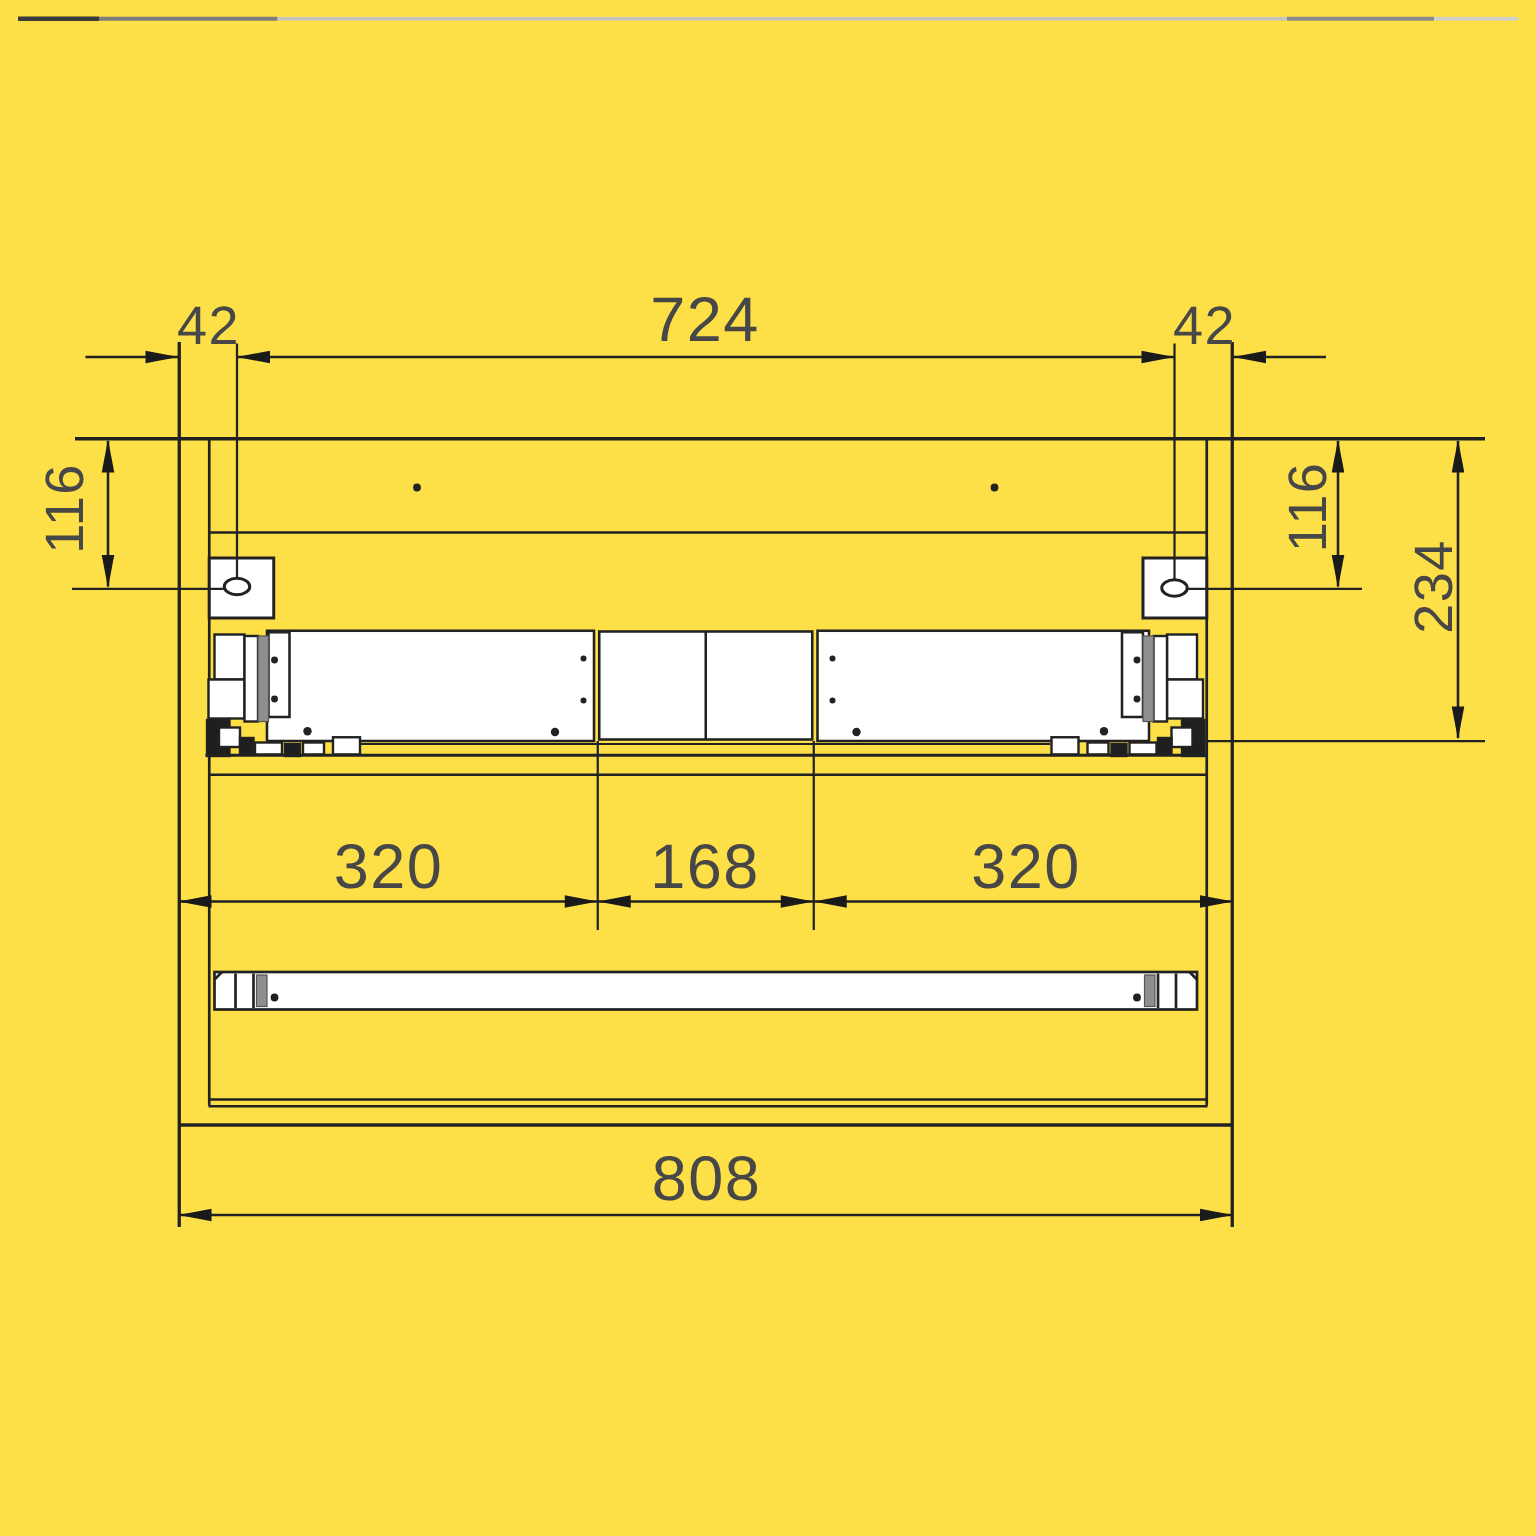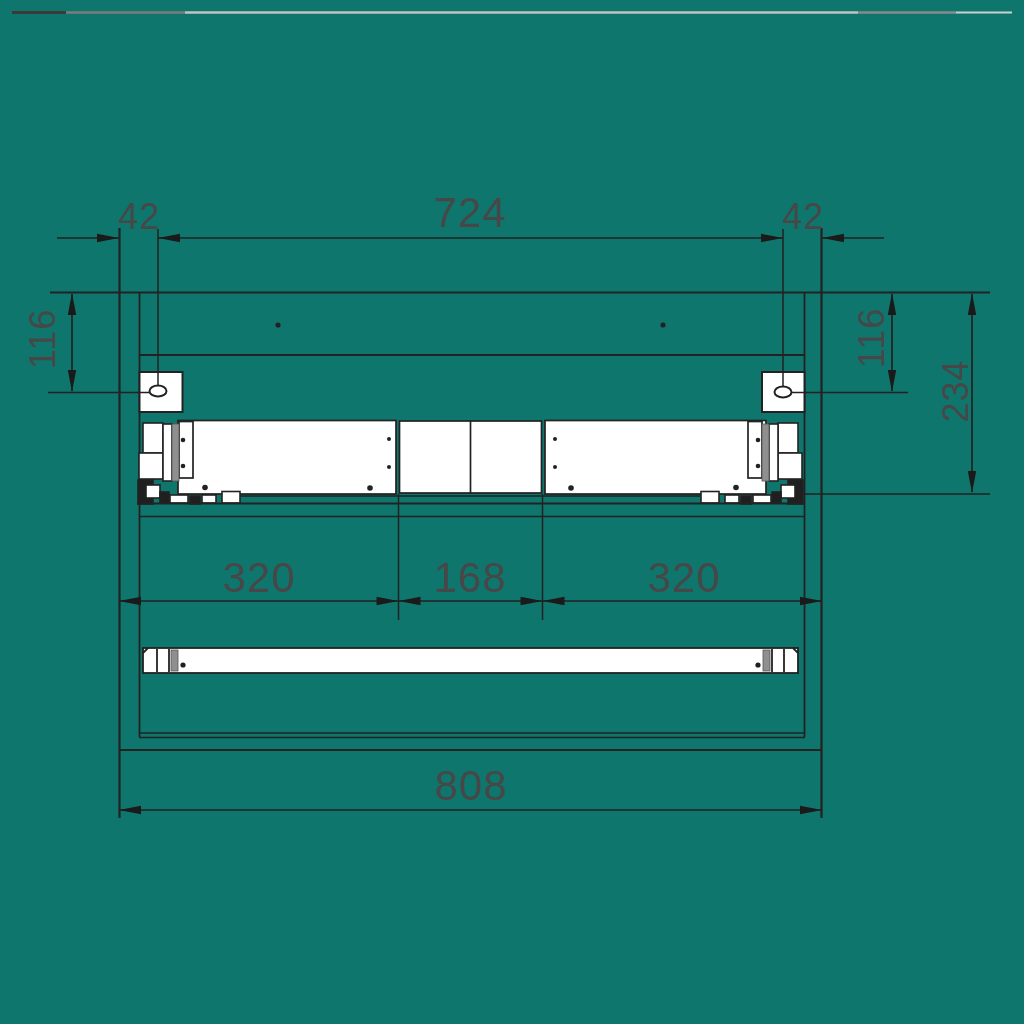--- a/index.html
+++ b/index.html
@@ -4,21 +4,21 @@
 <style>
   html, body {
     margin: 0;
     padding: 0;
     background: #ffffff;
   }
   #stage {
     position: relative;
     width: 1024px;
     height: 1024px;
-    background: #0f766e;
+    background: #fde047;
     font-family: "Liberation Sans", sans-serif;
   }
   svg { display: block; }
   .dim-text {
     font-family: "Liberation Sans", sans-serif;
     fill: #474747;
     letter-spacing: 1px;
   }
   .dim-text.big { font-size: 42px; }
   .dim-text.small { font-size: 36px; }

